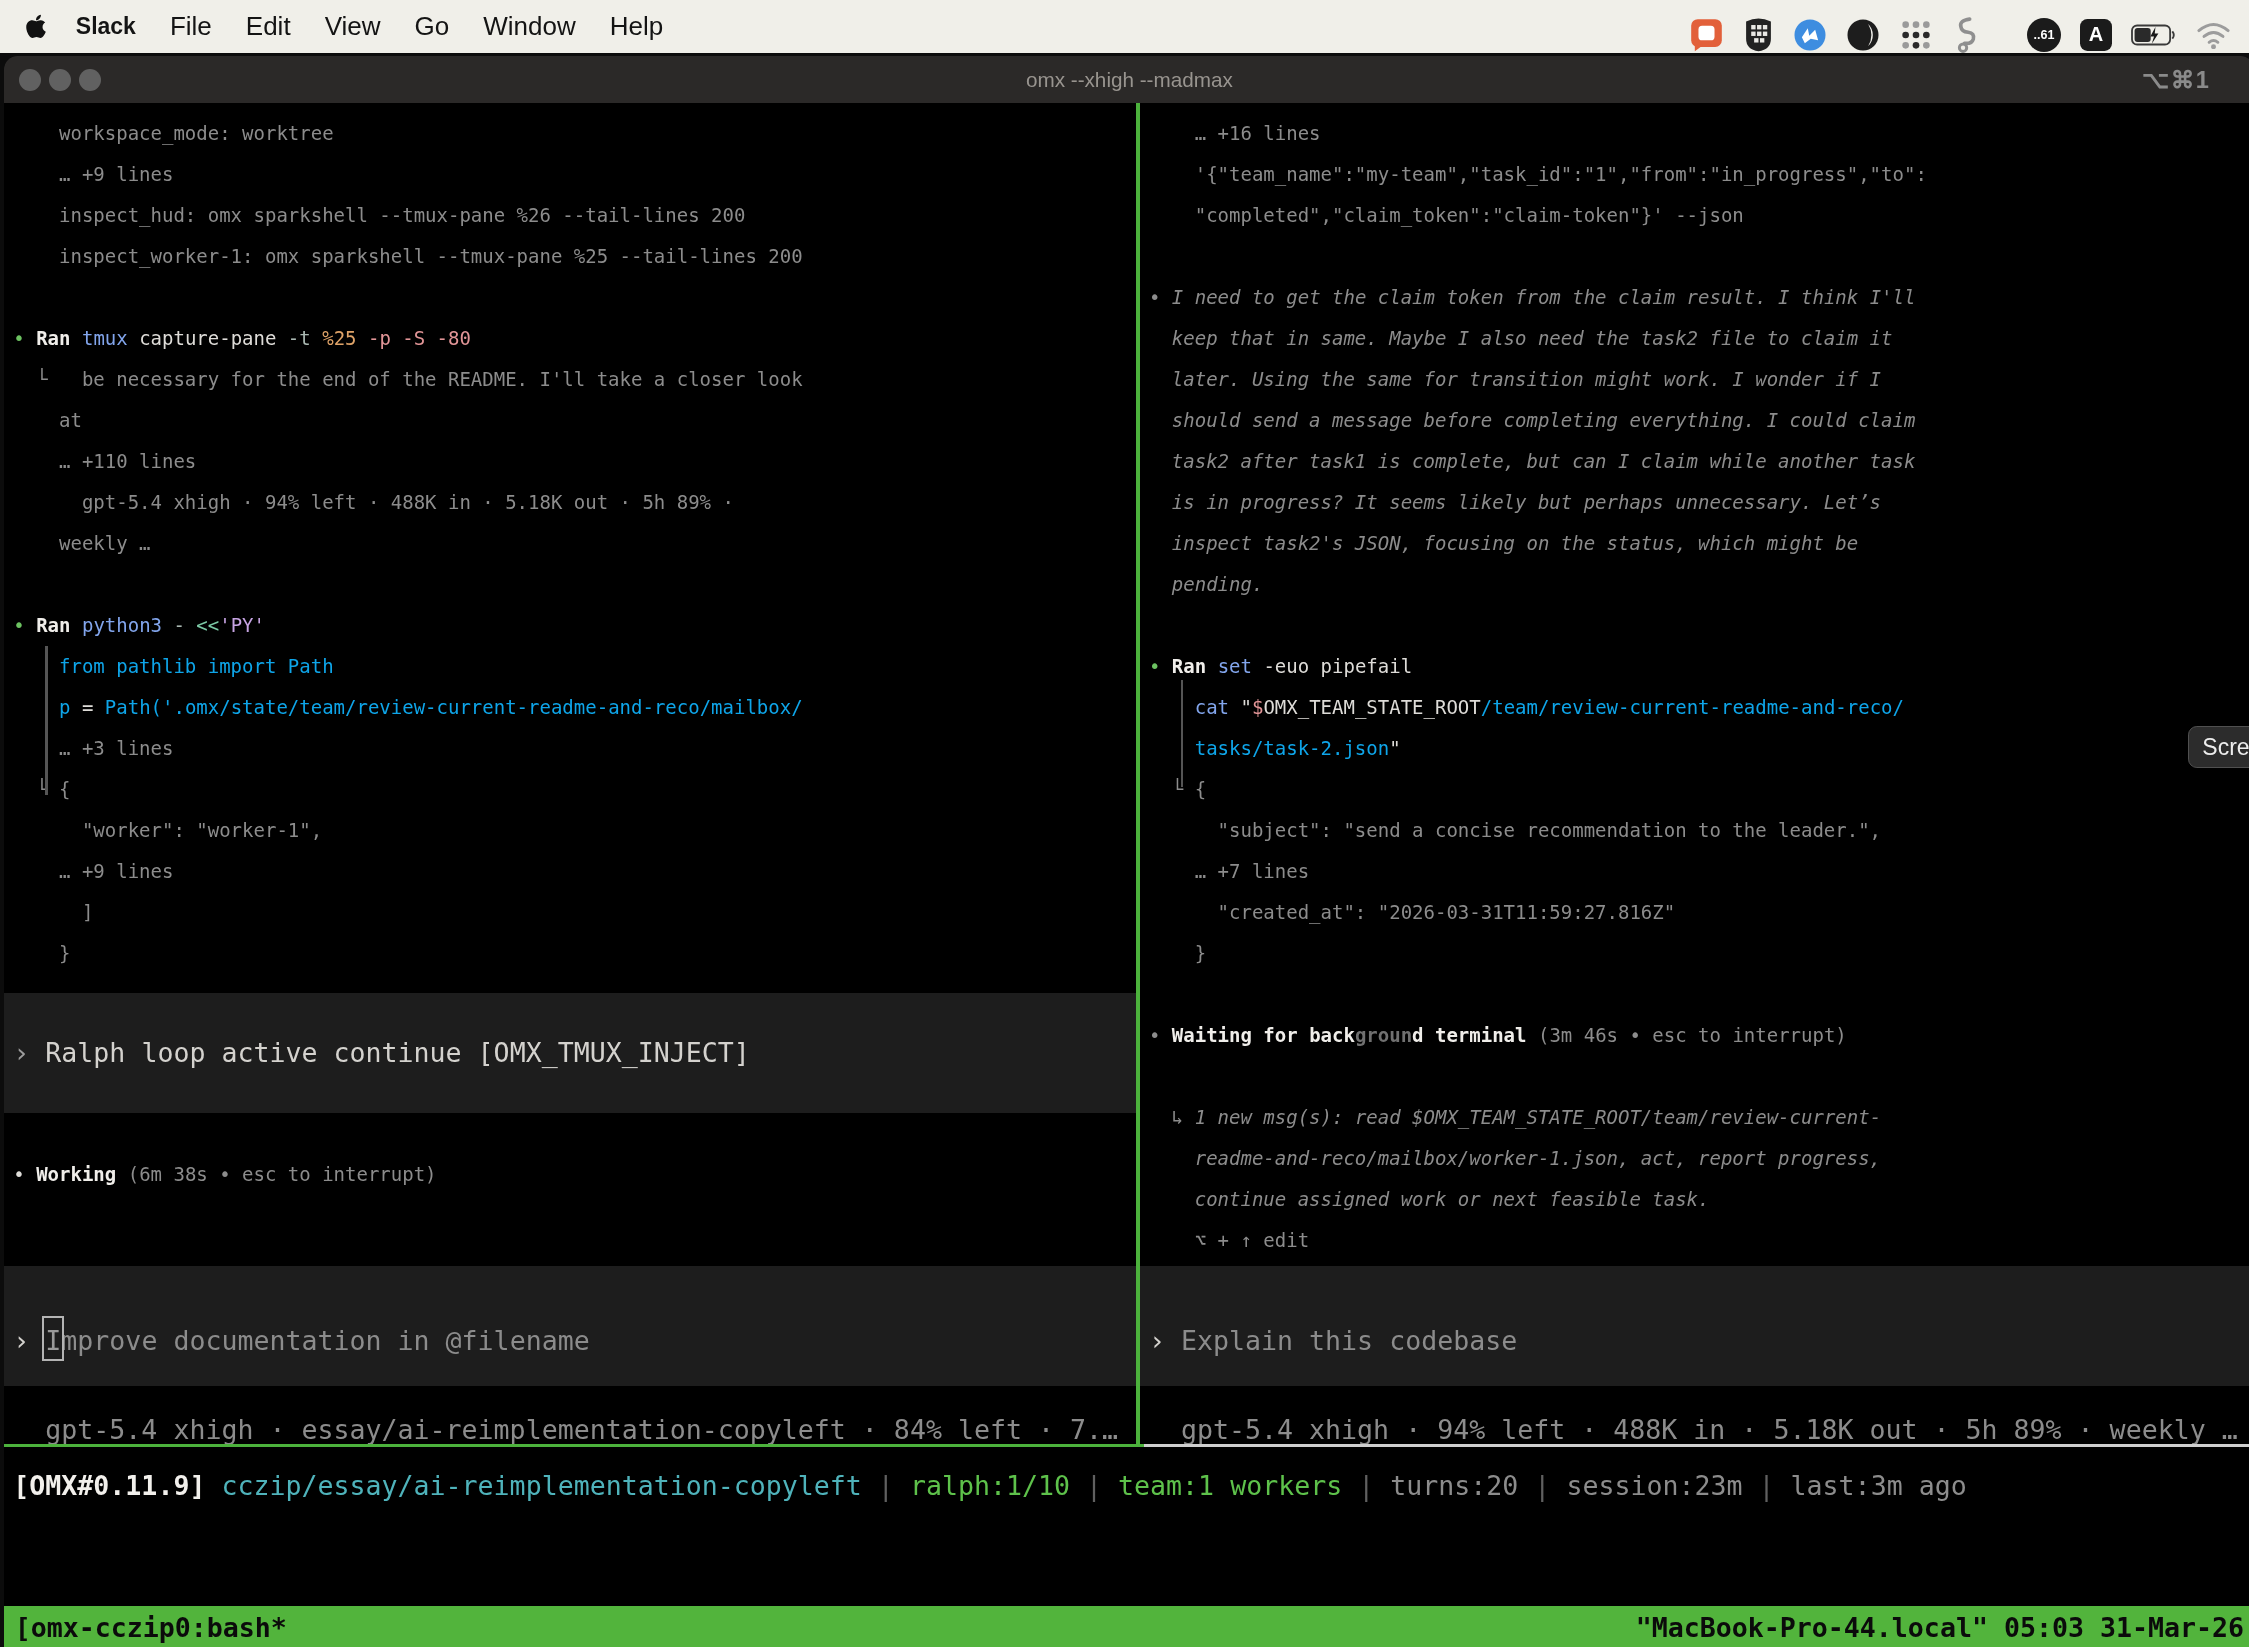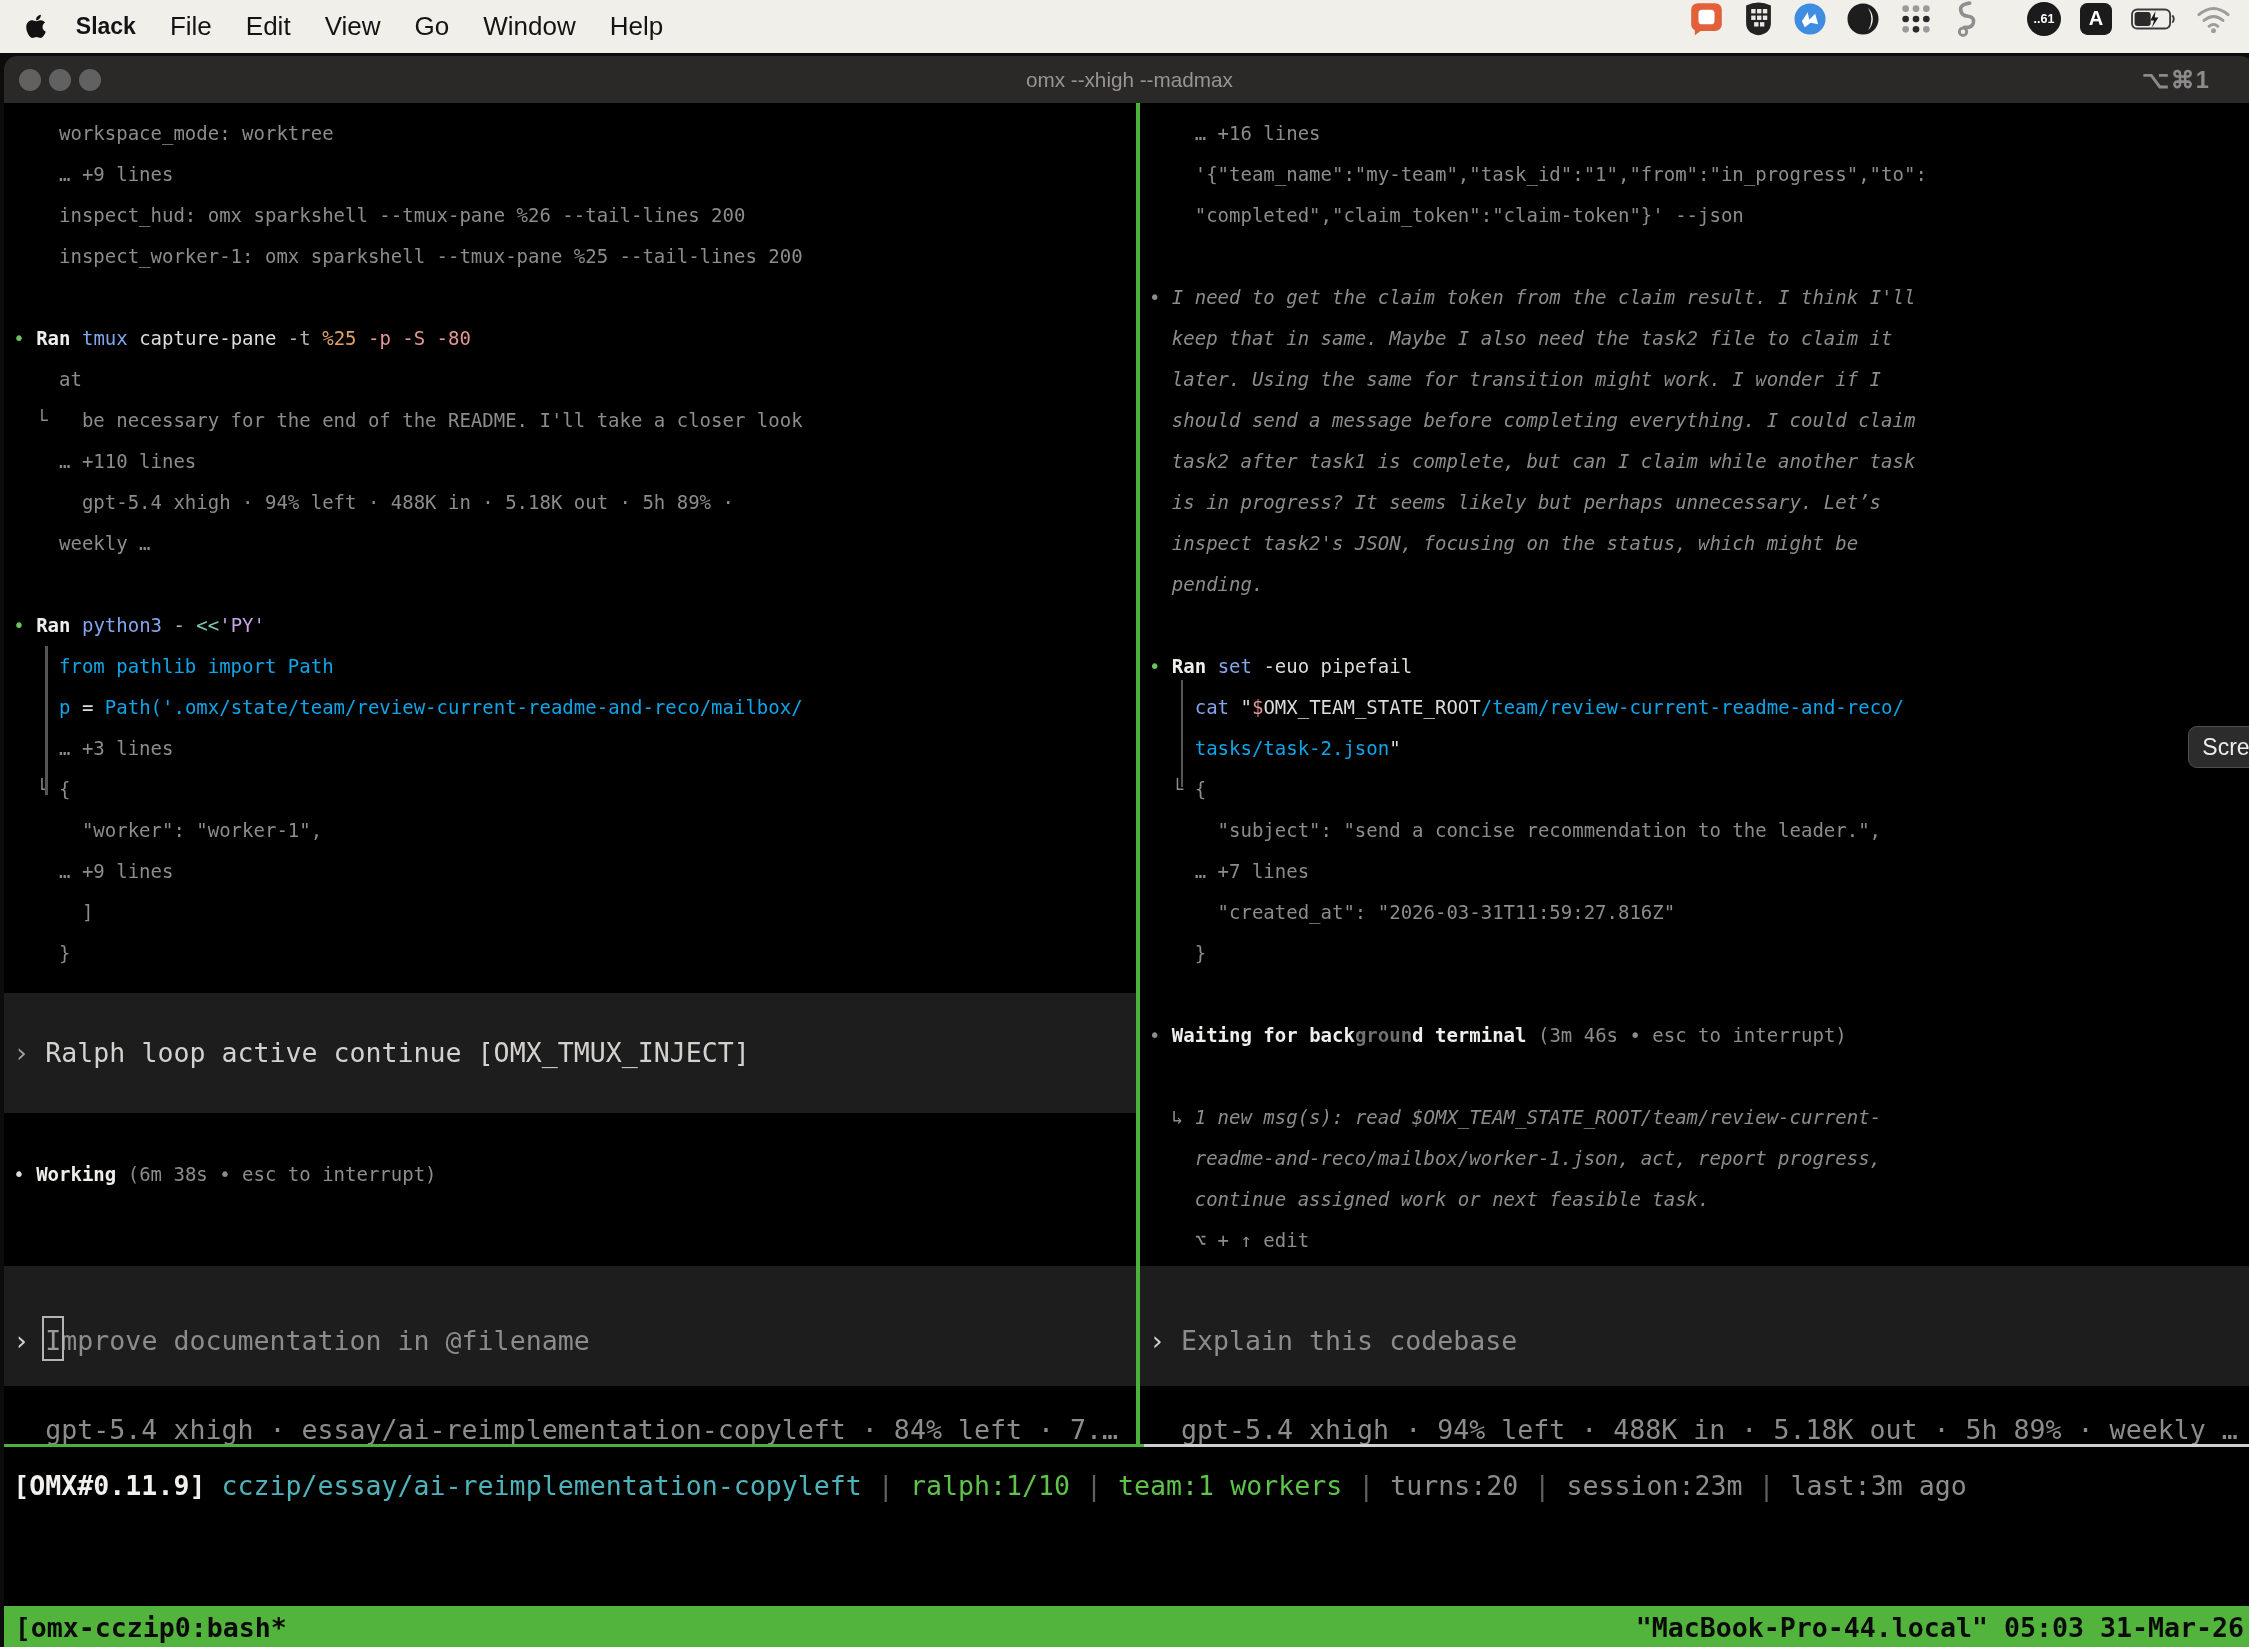--- a/index.html
+++ b/index.html
@@ -1,19 +1,19 @@
 <!DOCTYPE html>
 <html style="font-size:11.8px"><head>
 <meta charset="utf-8">
 <style>
   html,body{margin:0;padding:0;}
   body{width:2250px;height:1648px;overflow:hidden;background:#0c0c0c;position:relative;
        font-family:"Liberation Sans",sans-serif;}
   
-  .menubar{height:53px;background:#f0efe9;display:flex;align-items:flex-start;justify-content:space-between;}
+  .menubar{height:53px;background:#f0efe9;display:flex;align-items:flex-end;justify-content:space-between;}
   .menubar-left{display:flex;align-items:center;gap:0;padding-left:25px;}
   .apple{width:22px;height:26.6px;margin-right:11.8px;display:flex;align-items:center;}
   .menu-item{font-size:26px;color:#141414;padding:0 17px;line-height:53px;}
   .menu-item.appname{font-weight:bold;font-size:23px;}
   .menubar-right{display:flex;align-items:center;gap:19px;padding-right:19px;}
   .sicon{display:flex;align-items:center;justify-content:center;}
   .badge61{width:34px;height:34px;border-radius:50%;background:#1b1b1b;color:#fff;
            display:flex;align-items:center;justify-content:center;font-size:12.5px;font-weight:bold;margin-left:31px;}
   .keyA{width:32px;height:32px;border-radius:7.4px;background:#1b1b1b;color:#fff;
         display:flex;align-items:center;justify-content:center;font-size:20px;font-weight:bold;}
@@ -184,22 +184,22 @@
     <div class="panes">
       <div class="pane" id="left-pane" style="--lh: 41px;">
         <div class="pane-content" id="left-content">
             <div class="lines">
               <div class="tline"><span class="c-dim">    workspace_mode: worktree</span></div>
               <div class="tline"><span class="c-dim">    … +9 lines</span></div>
               <div class="tline"><span class="c-dim">    inspect_hud: omx sparkshell --tmux-pane %26 --tail-lines 200</span></div>
               <div class="tline"><span class="c-dim">    inspect_worker-1: omx sparkshell --tmux-pane %25 --tail-lines 200</span></div>
               <div class="tline"></div>
               <div class="tline"><span class="c-grn">• </span><span class="c-wb">Ran </span><span class="c-blu">tmux </span><span class="c-bright">capture-pane </span><span class="c-gray2">-t </span><span class="c-org">%25 </span><span class="c-pnk">-p -S -80</span></div>
+              <div class="tline"><span class="c-dim">  └   be necessary for the end of the README. I'll take a closer look</span></div>
               <div class="tline"><span class="c-dim">    at</span></div>
-              <div class="tline"><span class="c-dim">  └   be necessary for the end of the README. I'll take a closer look</span></div>
               <div class="tline"><span class="c-dim">    … +110 lines</span></div>
               <div class="tline"><span class="c-dim">      gpt-5.4 xhigh · 94% left · 488K in · 5.18K out · 5h 89% ·</span></div>
               <div class="tline"><span class="c-dim">    weekly …</span></div>
               <div class="tline"></div>
               <div class="tline"><span class="c-grn">• </span><span class="c-wb">Ran </span><span class="c-blu">python3 </span><span class="c-gray2">- </span><span class="c-teal">&lt;&lt;</span><span class="c-pur">'PY'</span></div>
               <div class="tline"><span class="c-code">    from pathlib import Path</span></div>
               <div class="tline"><span class="c-code">    p </span><span class="c-bright">= </span><span class="c-code">Path('.omx/state/team/review-current-readme-and-reco/mailbox/</span></div>
               <div class="tline"><span class="c-dim">    … +3 lines</span></div>
               <div class="tline"><span class="c-dim">  └ {</span></div>
               <div class="tline"><span class="c-dim">      "worker": "worker-1",</span></div>

